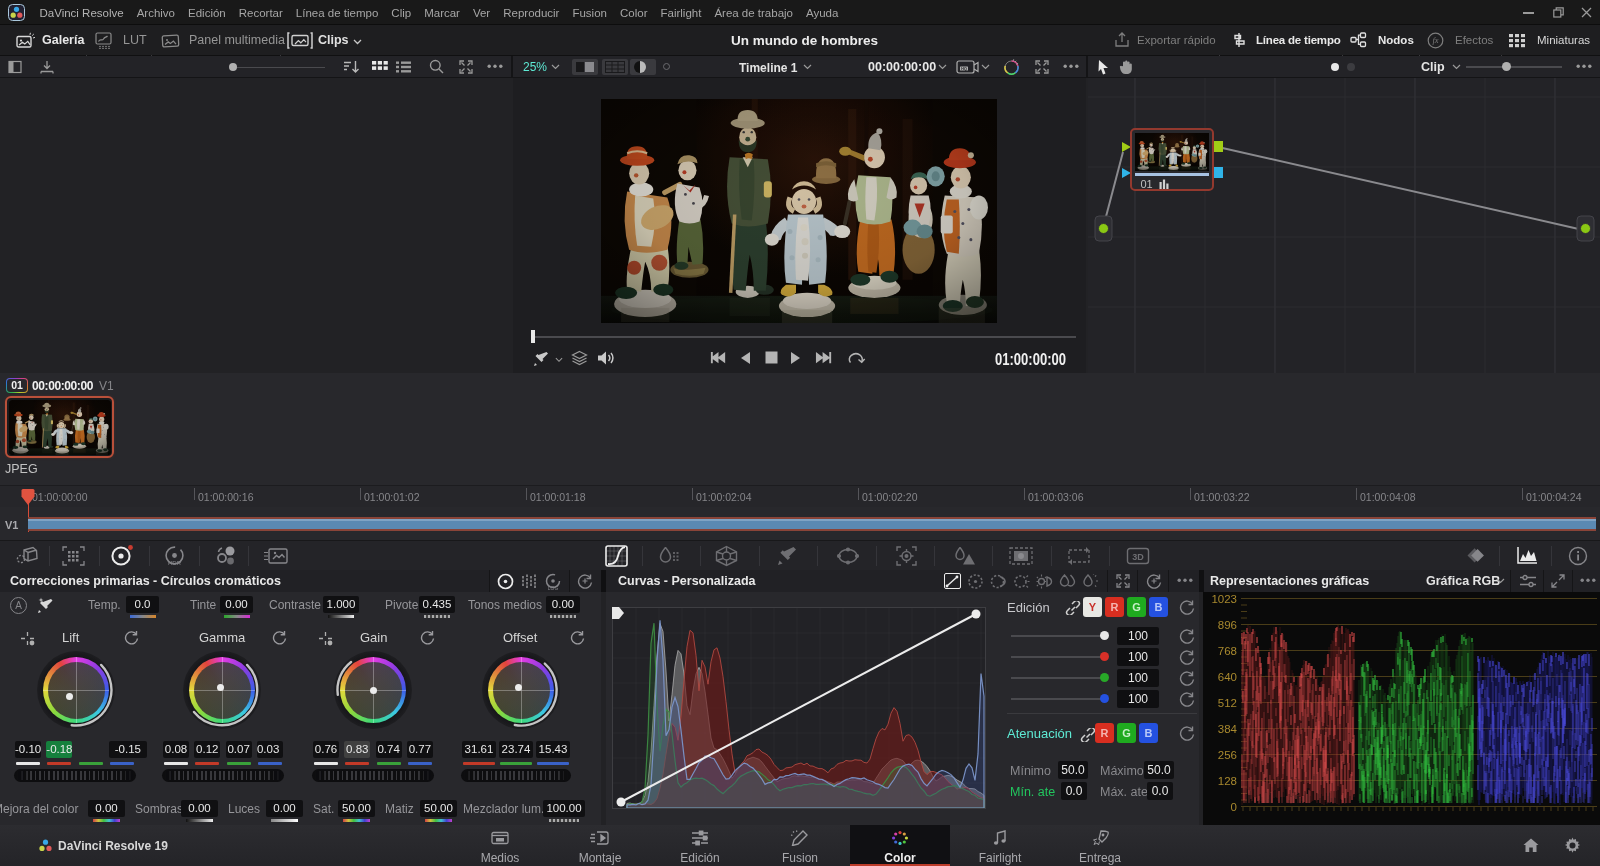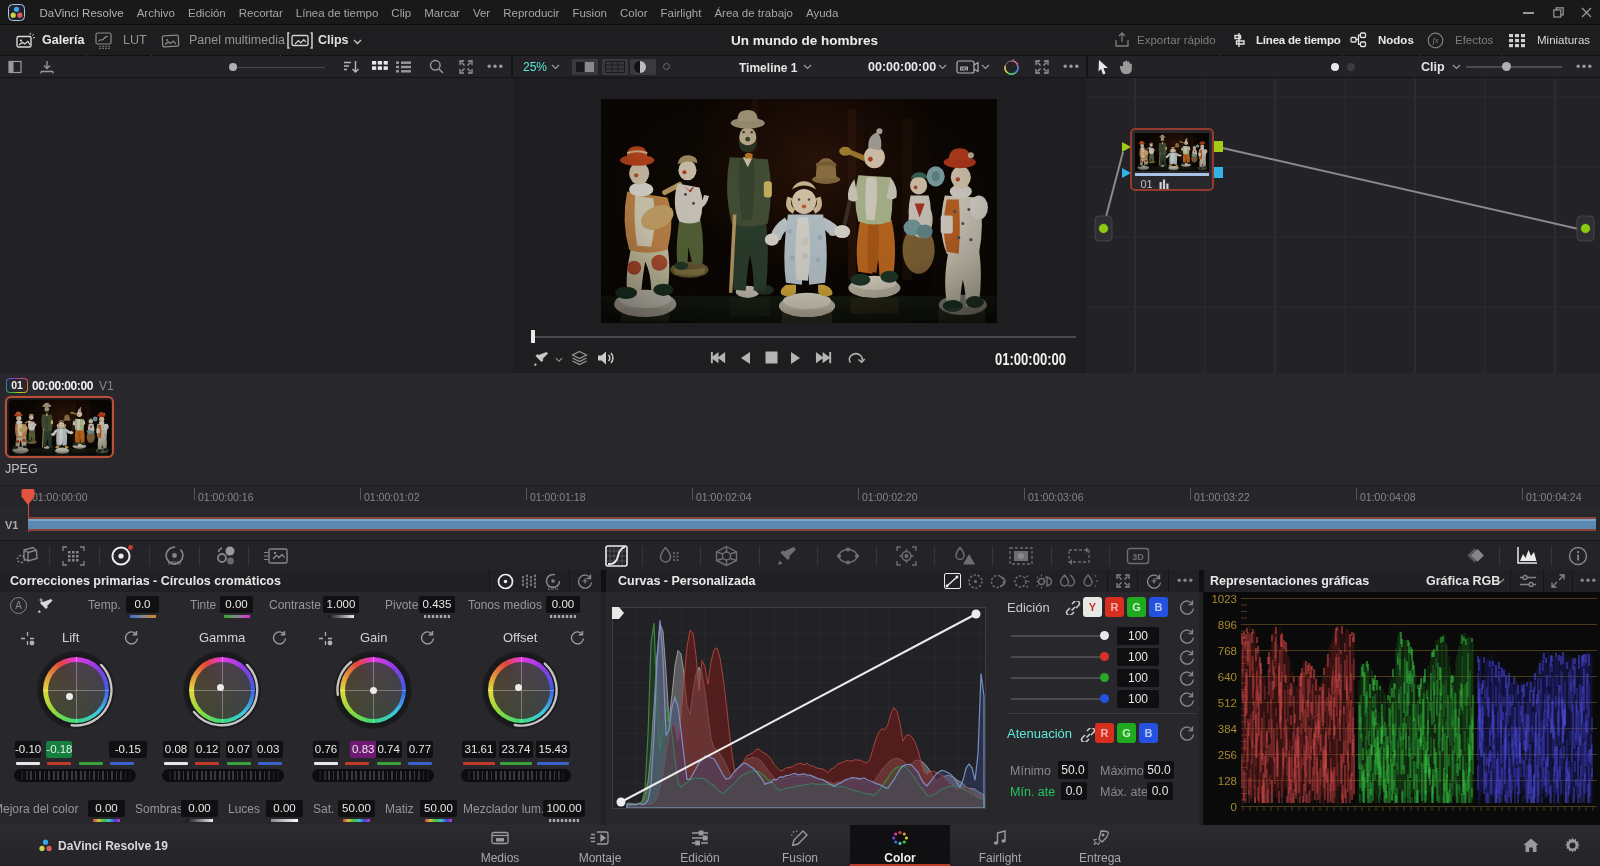--- a/index.html
+++ b/index.html
@@ -883,21 +883,21 @@
 <div class="abs" style="left:195.3px;top:170px;width:24px;height:3px;background:#c23a28;border-radius:1px;"></div>
 <div class="abs" style="left:225.6px;top:149px;width:26px;height:17px;background:#101012;border-radius:2px;text-align:center;font-size:11.5px;color:#e8e8e8;line-height:17px;">0.07</div>
 <div class="abs" style="left:226.6px;top:170px;width:24px;height:3px;background:#3aa23a;border-radius:1px;"></div>
 <div class="abs" style="left:256.9px;top:149px;width:26px;height:17px;background:#101012;border-radius:2px;text-align:left;font-size:11.5px;color:#e8e8e8;line-height:17px;">0.03</div>
 <div class="abs" style="left:257.9px;top:170px;width:24px;height:3px;background:#3a62c8;border-radius:1px;"></div>
 <div class="abs" style="left:162px;top:177px;width:122px;height:13px;border-radius:6.5px;background:#0d0d0f;overflow:hidden;">
         <div style="position:absolute;left:3px;top:2px;right:3px;bottom:2px;background:repeating-linear-gradient(90deg,#38383c 0 1.5px,#0d0d0f 1.5px 4.5px);-webkit-mask-image:linear-gradient(90deg,transparent 0,#000 12%,#000 88%,transparent 100%);"></div>
       </div>
 <div class="abs" style="left:313.0px;top:149px;width:26px;height:17px;background:#101012;border-radius:2px;text-align:center;font-size:11.5px;color:#e8e8e8;line-height:17px;">0.76</div>
 <div class="abs" style="left:314.0px;top:170px;width:24px;height:3px;background:#e8e8e8;border-radius:1px;"></div>
-<div class="abs" style="left:344.3px;top:149px;width:26px;height:17px;background:#701a75;border-radius:2px;text-align:center;font-size:11.5px;color:#e8e8e8;line-height:17px;margin-left:6px;">0.83</div>
+<div class="abs" style="left:344.3px;top:149px;width:26px;height:17px;background:#404040;border-radius:2px;text-align:center;font-size:11.5px;color:#e8e8e8;line-height:17px;">0.83</div>
 <div class="abs" style="left:345.3px;top:170px;width:24px;height:3px;background:#c23a28;border-radius:1px;"></div>
 <div class="abs" style="left:375.6px;top:149px;width:26px;height:17px;background:#101012;border-radius:2px;text-align:center;font-size:11.5px;color:#e8e8e8;line-height:17px;">0.74</div>
 <div class="abs" style="left:376.6px;top:170px;width:24px;height:3px;background:#3aa23a;border-radius:1px;"></div>
 <div class="abs" style="left:406.9px;top:149px;width:26px;height:17px;background:#101012;border-radius:2px;text-align:center;font-size:11.5px;color:#e8e8e8;line-height:17px;">0.77</div>
 <div class="abs" style="left:407.9px;top:170px;width:24px;height:3px;background:#3a62c8;border-radius:1px;"></div>
 <div class="abs" style="left:312px;top:177px;width:122px;height:13px;border-radius:6.5px;background:#0d0d0f;overflow:hidden;">
         <div style="position:absolute;left:3px;top:2px;right:3px;bottom:2px;background:repeating-linear-gradient(90deg,#38383c 0 1.5px,#0d0d0f 1.5px 4.5px);-webkit-mask-image:linear-gradient(90deg,transparent 0,#000 12%,#000 88%,transparent 100%);"></div>
       </div>
 <div class="abs" style="left:462.0px;top:149px;width:34px;height:17px;background:#101012;border-radius:2px;text-align:center;font-size:11.5px;color:#e8e8e8;line-height:17px;">31.61</div>
 <div class="abs" style="left:463.0px;top:170px;width:32px;height:3px;background:#c23a28;border-radius:1px;"></div>

